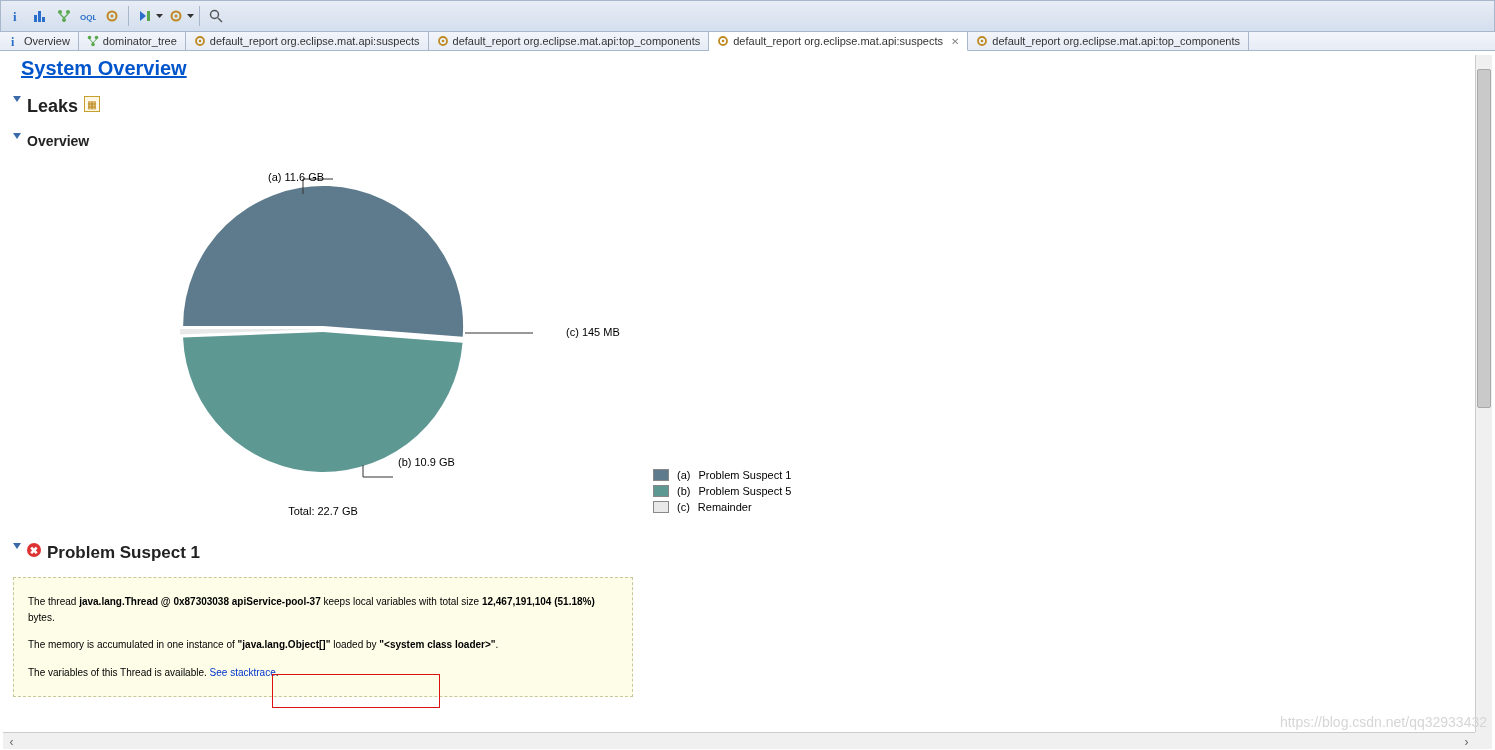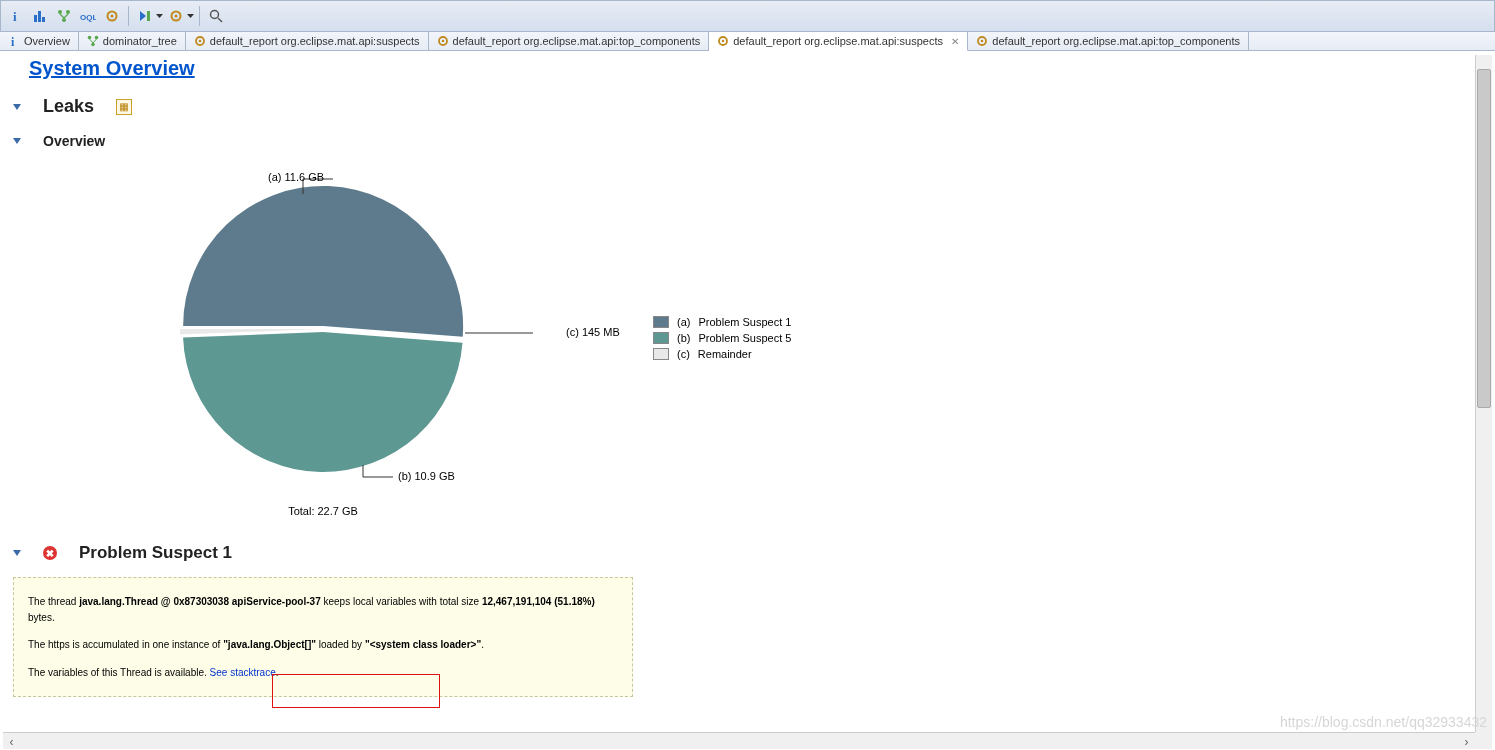--- a/index.html
+++ b/index.html
@@ -16,26 +16,26 @@
   .tab-close{margin-left:4px;color:#888;font-size:10px}
   
   .content-wrap{position:absolute;top:55px;bottom:18px;left:3px;right:3px;overflow:hidden}
   .content{position:absolute;top:0;left:0;right:17px;bottom:0;overflow:hidden;background:#fff;padding:0 10px}
   .v-scrollbar{position:absolute;top:0;right:0;width:17px;bottom:0;background:#f0f0f0;border-left:1px solid #ccc}
   .v-thumb{position:absolute;top:14px;left:1px;right:1px;height:50%;background:#c9c9c9;border:1px solid #a9a9a9;border-radius:2px}
   .h-scrollbar{position:absolute;left:3px;right:20px;bottom:1px;height:17px;background:#f0f0f0;border-top:1px solid #ccc}
   .h-arrow{position:absolute;width:17px;height:15px;top:1px;display:flex;align-items:center;justify-content:center;color:#666}
   .h-arrow.left{left:0}.h-arrow.right{right:0}
   .corner{position:absolute;right:3px;bottom:1px;width:17px;height:17px;background:#f0f0f0}
-  .page-title{color:#0055cc;font-size:20px;font-weight:bold;text-decoration:underline;margin:2px 16px 6px}
-  .section-h{display:flex;align-items:center;gap:22px;margin:16px 0 6px}
+  .page-title{color:#0055cc;font-size:20px;font-weight:bold;text-decoration:underline;margin:2px 8px 6px}
+  .section-h{display:flex;gap:6px;margin:16px 0 6px}
   .twisty{width:0;height:0;border-left:4px solid transparent;border-right:4px solid transparent;border-top:6px solid #3a6aa8;cursor:pointer}
   .section-title{font-size:18px;font-weight:bold;color:#222}
   .sub-title{font-size:14px;font-weight:bold;color:#222}
-  .pie-area{display:flex;align-items:center;margin:10px 0 0 90px}
+  .pie-area{display:flex;align-items:flex-end;margin:10px 0 0 90px}
   .pie-box{position:relative;width:440px;height:340px}
   .total{font-size:11px;font-weight:normal;text-align:center;margin-top:6px}
   .legend{margin-left:110px;font-size:11px}
   .legend-row{display:flex;align-items:center;gap:8px;margin:4px 0}
   .swatch{width:16px;height:12px;border:1px solid #888}
   .problem-box{background:#fdfde8;border:1px dashed #c7c79a;padding:16px 14px;max-width:620px;font-size:10px;line-height:1.55;margin-top:14px;position:relative}
   .problem-box p{margin-bottom:12px}
   .link{color:#0033cc;cursor:pointer}
   .red-box{position:absolute;border:1.5px solid #d11;pointer-events:none}
   .err-icon{width:14px;height:14px;border-radius:50%;background:#d33;display:inline-flex;align-items:center;justify-content:center;color:#fff;font-size:10px;font-weight:bold}
@@ -178,21 +178,21 @@
       <div class="pie-box">
         <svg id="pie" width="440" height="340" viewBox="0 0 440 340">
               <path d="M 220.11619054596378 167.00225088490905 L 80.11619054596378 167.00225088490902 A 140 140 0 1 1 359.6961829868548 177.83856530452616 Z" fill="#5d7b8c"></path>
               <path d="M 219.94272619157988 172.99945323531958 L 359.5227186324709 183.8357676549367 A 140 140 0 0 1 80.05079843654258 178.49932132277635 Z" fill="#5e9893"></path>
               <path d="M 217.00057901433144 170.0589385334984 L 77.10865125929413 175.55880662095518 A 140 140 0 0 1 77.00057901433144 170.0589385334985 Z" fill="#e9e9e9"></path>
               <path d="M 200 35 L 200 20 L 230 20" class="callout"></path>
               <path d="M 260 306 L 260 318 L 290 318" class="callout"></path>
               <path d="M 362 174 L 395 174 L 430 174" class="callout"></path>
             </svg>
         <div class="pie-label" id="lblA" style="left: 165px; top: 12px;">(a) 11.6 GB</div>
-        <div class="pie-label" id="lblB" style="left: 295px; top: 311px;">(b) 10.9 GB</div>
+        <div class="pie-label" id="lblB" style="left: 295px; top: 297px;">(b) 10.9 GB</div>
         <div class="pie-label" id="lblC" style="left: 435px; top: 167px; margin-left: 28px;">(c) 145 MB</div>
       </div>
       <div class="total">Total: 22.7 GB</div>
     </div>
     <div class="legend" id="legend">
           <div class="legend-row">
             <span class="swatch" style="background:#5d7b8c"></span>
             <span>(a)</span>
             <span>Problem Suspect 1</span>
           </div>
@@ -213,21 +213,21 @@
     <div class="twisty"></div>
     <span class="err-icon">✖</span>
     <span class="section-title" style="font-size:17px">Problem Suspect 1</span>
   </div>
 
   <div class="problem-box">
     <p>
       <span>The thread </span><b>java.lang.Thread @ 0x87303038 apiService-pool-37</b><span> keeps local variables with total size </span><b>12,467,191,104 (51.18%)</b><span> bytes.</span>
     </p>
     <p>
-      <span>The https is accumulated in one instance of </span><b>"java.lang.Object[]"</b><span> loaded by </span><b>"&lt;system class loader&gt;"</b><span>.</span>
+      <span>The memory is accumulated in one instance of </span><b>"java.lang.Object[]"</b><span> loaded by </span><b>"&lt;system class loader&gt;"</b><span>.</span>
     </p>
     <p style="margin-bottom:0">
       <span>The variables of this Thread is available. </span><a class="link">See stacktrace</a><span>.</span>
     </p>
     <div class="red-box" style="left:258px;top:96px;width:168px;height:34px"></div>
   </div>
 </div>
 <div class="v-scrollbar">
       <div class="v-thumb"></div>
     </div>

